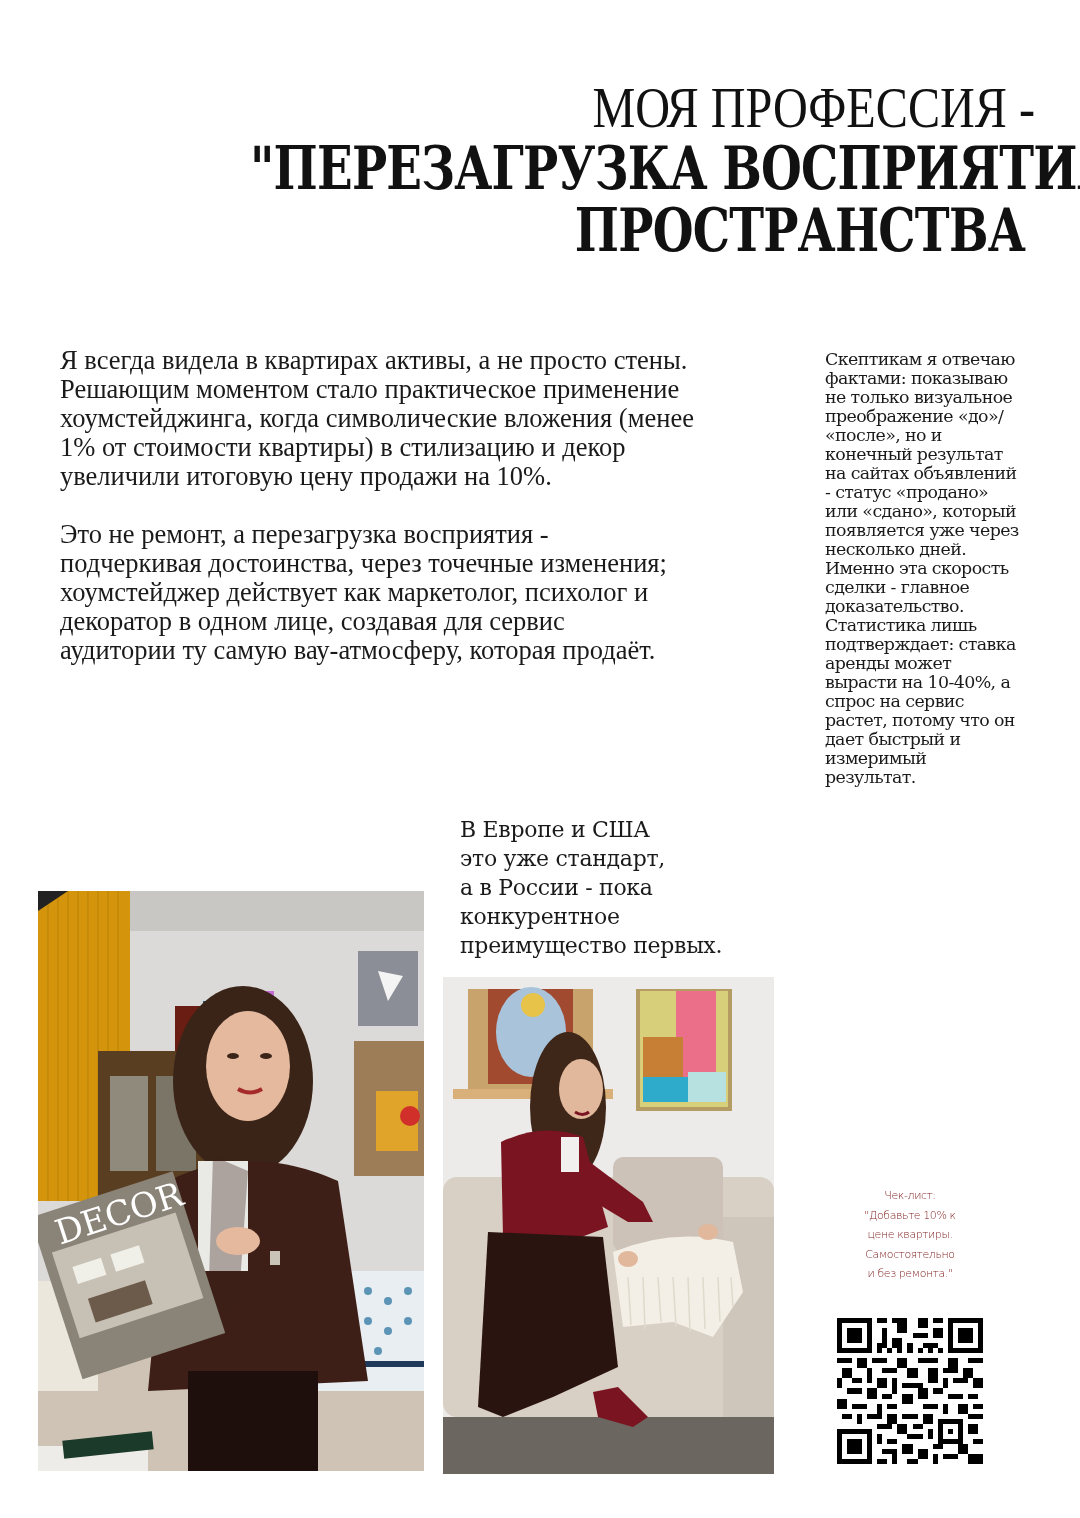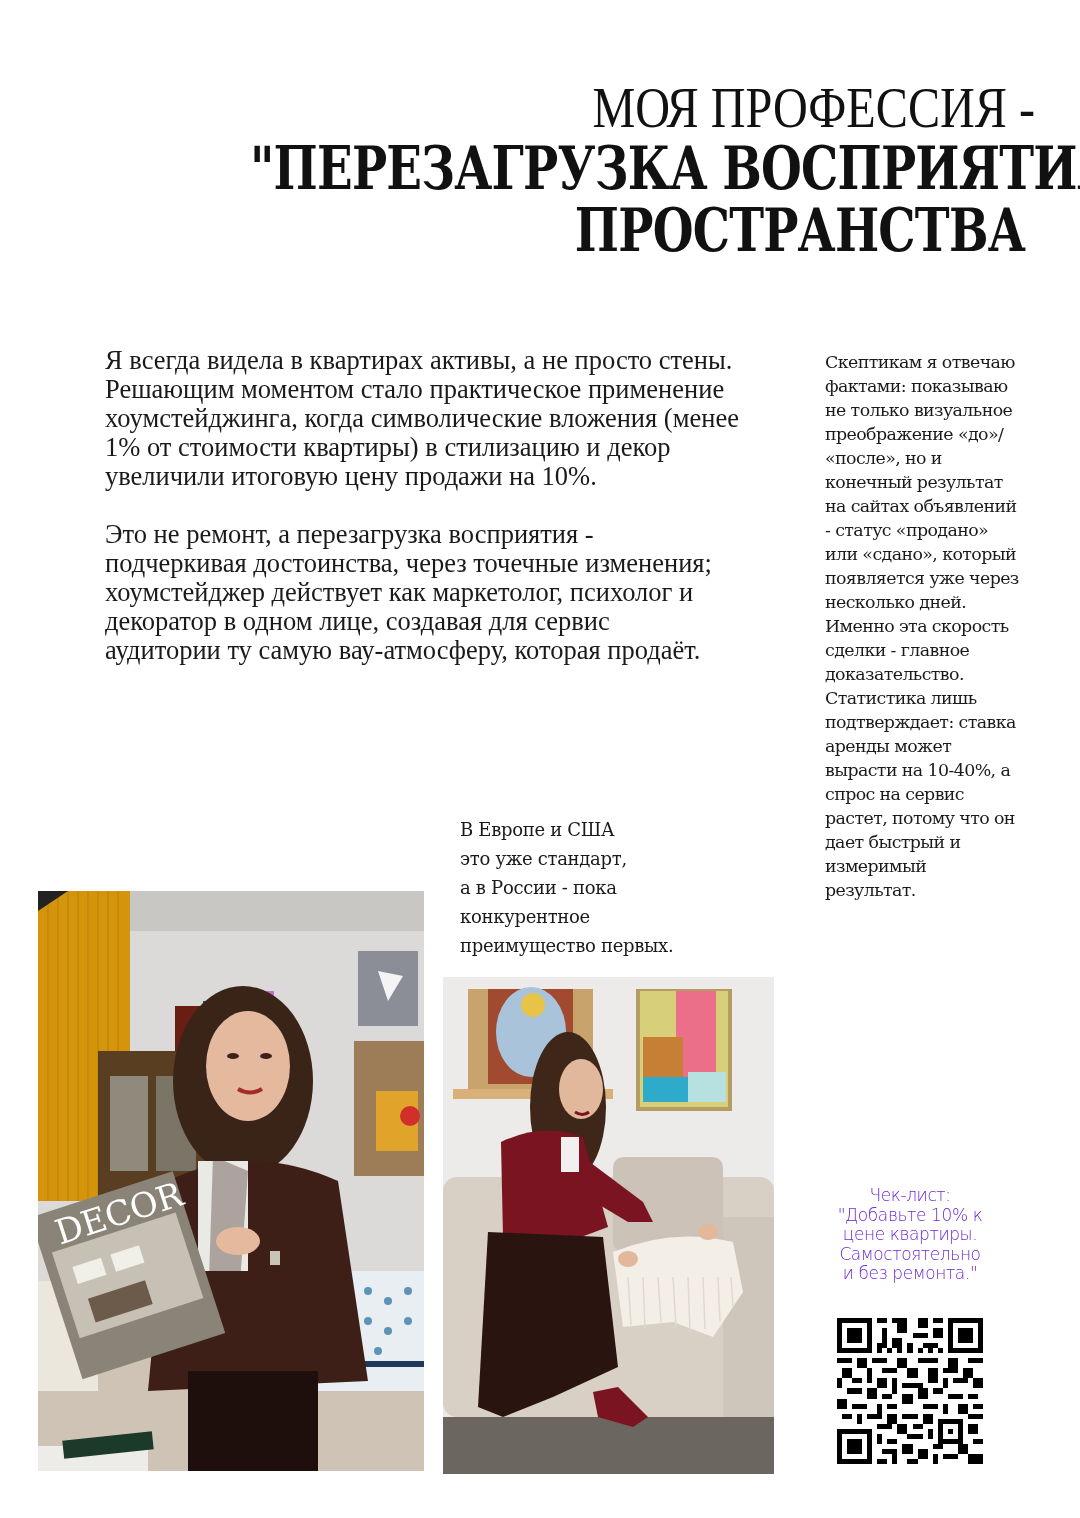--- a/index.html
+++ b/index.html
@@ -24,47 +24,47 @@
       right: 55px; top: 198px; width: 1000px; text-align: right;
       font-family: "DejaVu Serif", "Liberation Serif", serif;
       font-size: 60px; font-weight: 700; line-height: 64px;
       transform: scaleX(0.78); transform-origin: right center; white-space: nowrap;
       letter-spacing: -1px;
     }
 
     .main-text {
       left: 60px; top: 346px; width: 740px;
       font-family: "Liberation Serif", "DejaVu Serif", serif;
-      font-size: 26.5px; line-height: 29px; color: #1a1a1a; margin-left: 45px;
+      font-size: 26.5px; line-height: 29px; color: #1a1a1a;
     }
     .main-text p { margin: 0; white-space: pre-line; }
     .main-text p.gap { margin-top: 29px; }
 
     .side-text {
       left: 825px; top: 350px; width: 215px;
       font-family: "DejaVu Serif", "Liberation Serif", serif;
-      font-size: 17.4px; line-height: 24px; color: #1a1a1a;
+      font-size: 17.4px; line-height: 19px; color: #1a1a1a;
       letter-spacing: -0.6px; white-space: pre-line;
     }
 
     .callout {
       left: 460px; top: 815px; width: 320px;
       font-family: "DejaVu Serif", "Liberation Serif", serif;
-      font-size: 18px; line-height: 29px; color: #1a1a1a;
+      font-size: 22px; line-height: 29px; color: #1a1a1a;
       white-space: pre-line; letter-spacing: -0.3px;
     }
 
     .photo { overflow: hidden; }
     .photo-1 { left: 38px; top: 891px; width: 386px; height: 580px; background: #d9d7d4; }
     .photo-2 { left: 443px; top: 977px; width: 331px; height: 497px; background: #ebeae8; }
 
     .checklist {
       left: 820px; top: 1186px; width: 180px; text-align: center;
       font-family: "DejaVu Sans", "Liberation Sans", sans-serif;
-      font-size: 17px; line-height: 19.5px; font-weight: 300; color: #6d28d9;
+      font-size: 11px; line-height: 19.5px; font-weight: 300; color: #7f1d1d;
       white-space: pre-line; letter-spacing: -0.4px;
     }
 
     .qr { left: 837px; top: 1318px; width: 146px; height: 146px; }
   </style>
 </head>
 <body>
 
 <div class="abs title-line1">МОЯ ПРОФЕССИЯ -</div>
 <div class="abs title-line2">"ПЕРЕЗАГРУЗКА ВОСПРИЯТИЯ"</div>

